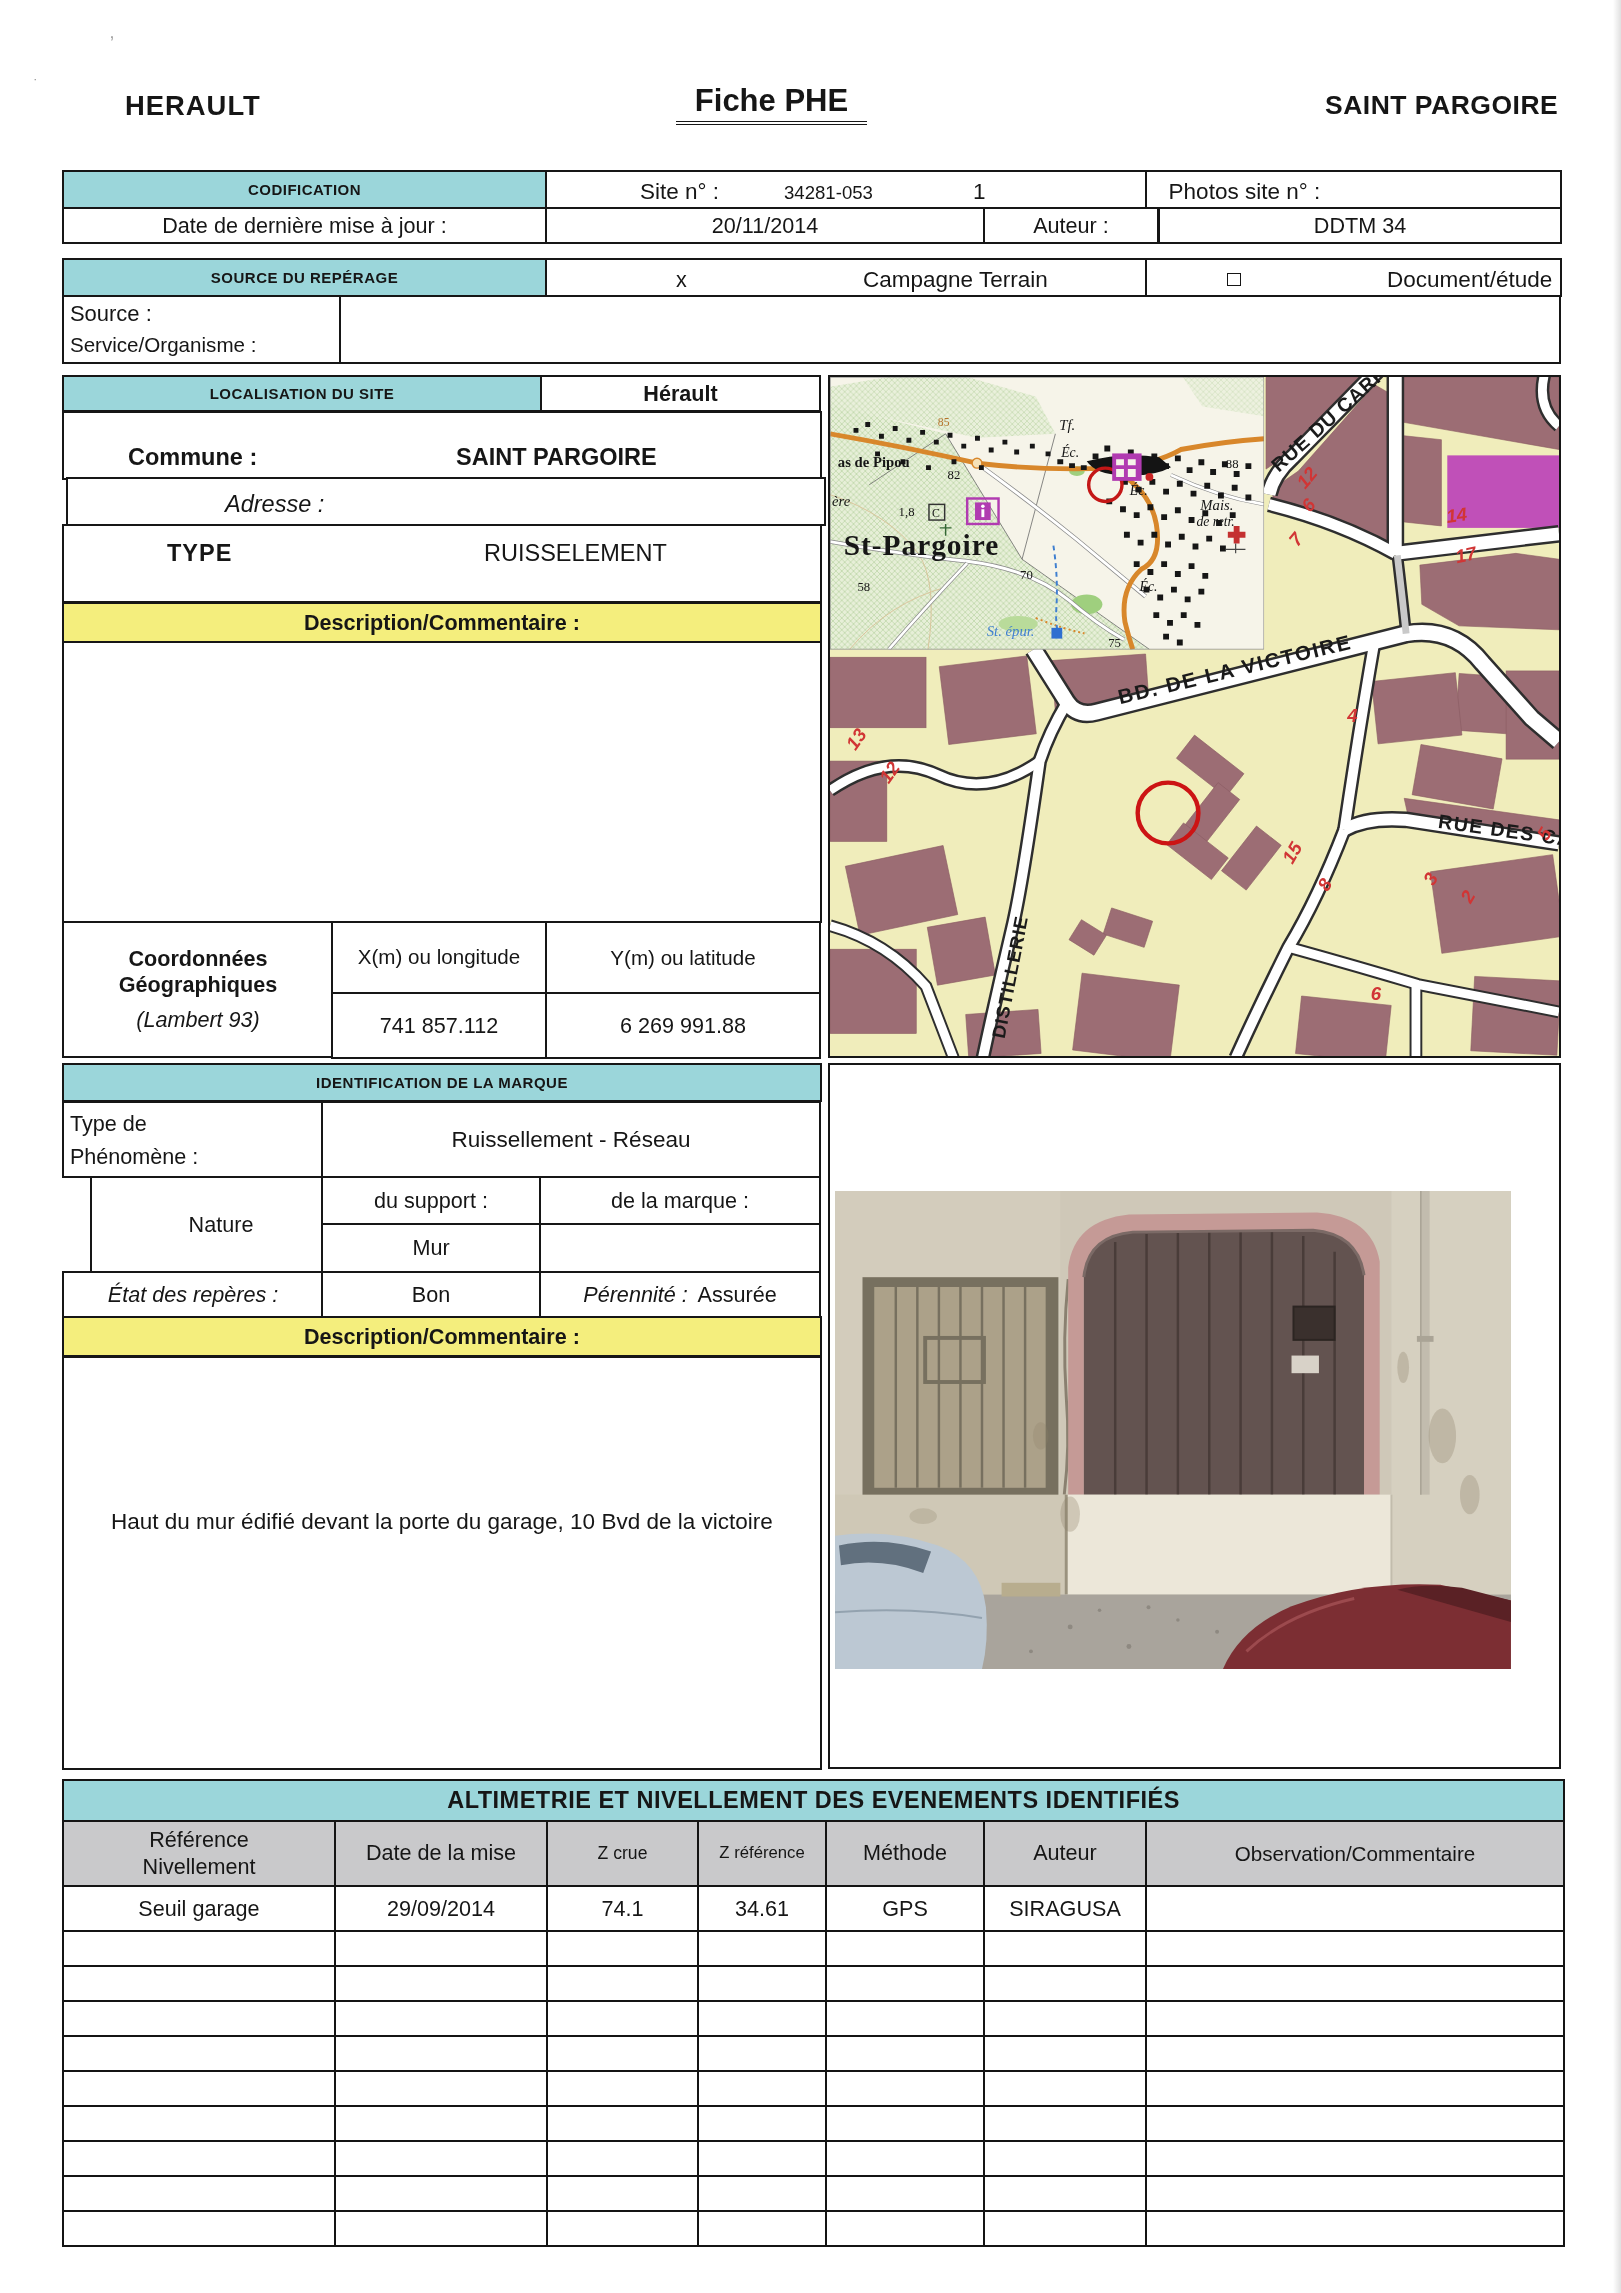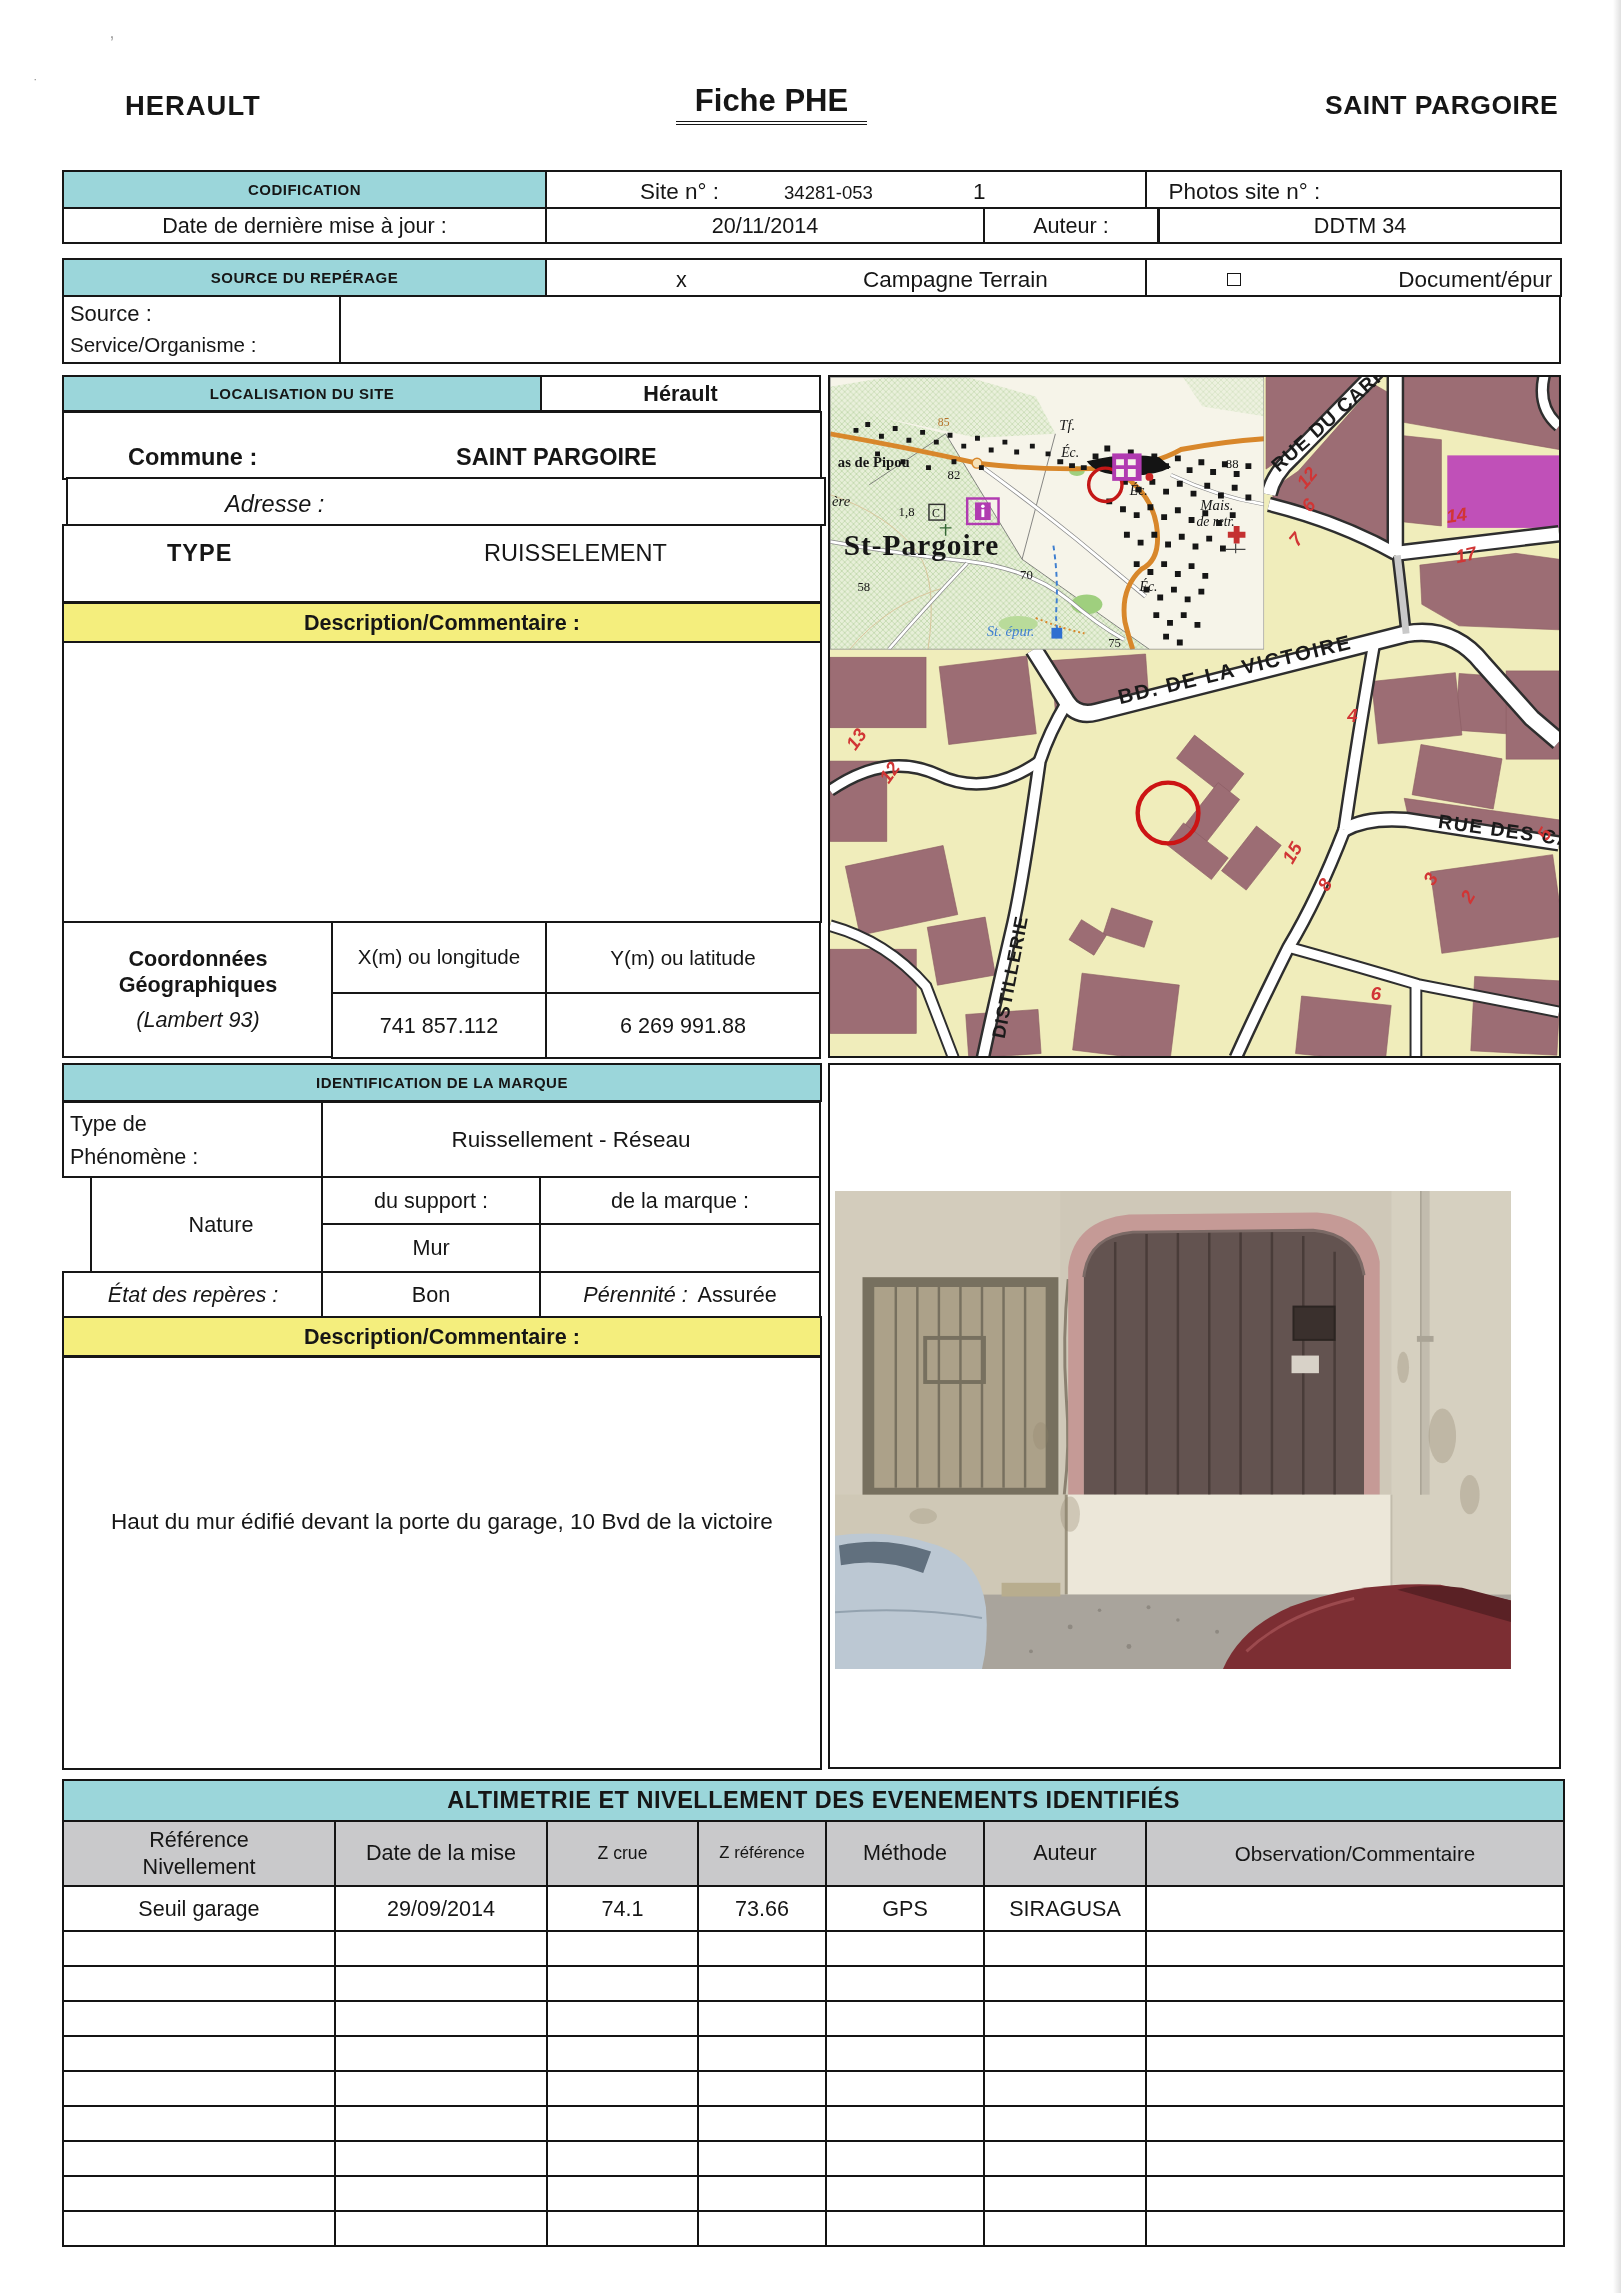--- a/index.html
+++ b/index.html
@@ -68,21 +68,21 @@
 
 <div class="bx teal ctr" style="left:62px;top:258px;width:485px;height:39px;">
   <span class="sec-title">SOURCE DU REPÉRAGE</span>
 </div>
 <div class="bx" style="left:545px;top:258px;width:602px;height:39px;">
   <span class="abs t22" style="left:129px;top:6.9px;">x</span>
   <span class="abs t23" style="left:316px;top:6.9px;">Campagne Terrain</span>
 </div>
 <div class="bx" style="left:1145px;top:258px;width:417px;height:39px;">
   <span class="abs" style="left:80px;top:12.7px;width:11.8px;height:11.8px;border:1.5px solid #161616;"></span>
-  <span class="abs t23" style="right:7.8px;top:6.9px;">Document/épur</span>
+  <span class="abs t23" style="right:7.8px;top:6.9px;">Document/étude</span>
 </div>
 <div class="bx" style="left:62px;top:295px;width:279px;height:69px;">
   <span class="abs" style="left:5.9px;top:3.9px;font-size:22px;">Source :</span>
   <span class="abs" style="left:5.9px;top:36px;font-size:20.6px;">Service/Organisme :</span>
 </div>
 <div class="bx" style="left:339px;top:295px;width:1222px;height:69px;"></div>
 
 <div class="bx teal ctr" style="left:62px;top:375px;width:480px;height:37px;">
   <span class="sec-title">LOCALISATION DU SITE</span>
 </div>
@@ -449,21 +449,21 @@
     <td class="hdr" style="font-size:17.6px;">Z crue</td>
     <td class="hdr" style="font-size:16.7px;">Z référence</td>
     <td class="hdr">Méthode</td>
     <td class="hdr">Auteur</td>
     <td class="hdr" style="font-size:20.6px;">Observation/Commentaire</td>
   </tr>
   <tr class="data">
     <td class="data">Seuil garage</td>
     <td class="data">29/09/2014</td>
     <td class="data">74.1</td>
-    <td class="data">73.66</td>
+    <td class="data">34.61</td>
     <td class="data">GPS</td>
     <td class="data">SIRAGUSA</td>
     <td class="data"></td>
   </tr>
   <tr>
         <td class="empty"></td>
         <td class="empty"></td>
         <td class="empty"></td>
         <td class="empty"></td>
         <td class="empty"></td>

